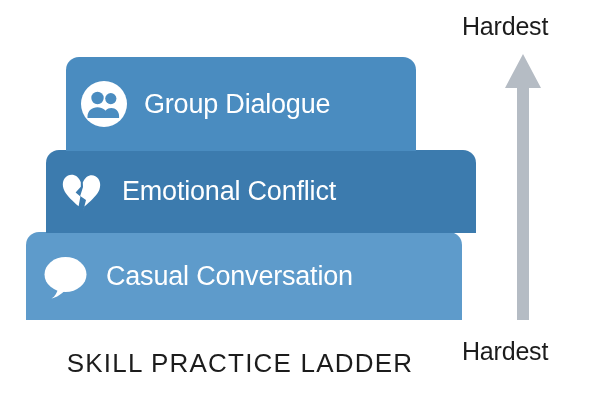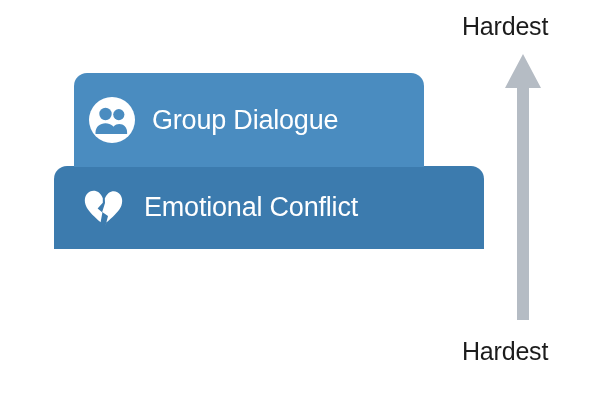--- a/index.html
+++ b/index.html
@@ -15,24 +15,23 @@
     width: 600px;
     height: 403px;
     background: #ffffff;
     overflow: hidden;
   }
 
   
   .ladder {
     position: absolute;
     left: 0;
-    top: 16px;
+    top: 0;
     width: 480px;
     height: 330px;
-    margin-left: 8px;
   }
   .bar {
     position: absolute;
     display: flex;
     align-items: center;
     box-sizing: border-box;
   }
   .bar-1 {
     left: 66px;
     top: 57px;
@@ -44,21 +43,21 @@
     padding-left: 12px;
   }
   .bar-2 {
     left: 46px;
     top: 150px;
     width: 430px;
     height: 83px;
     background: #3C7BAE;
     border-radius: 13px 13px 0 0;
     z-index: 2;
-    padding-left: 22px;
+    padding-left: 8px;
   }
   .bar-3 {
     left: 26px;
     top: 232px;
     width: 436px;
     height: 88px;
     background: #5E9BCB;
     border-radius: 13px 13px 0 0;
     z-index: 1;
     padding-left: 12px;
@@ -150,23 +149,33 @@
     <div class="bar bar-2">
       <span class="bar-icon">
         <svg viewBox="0 0 54 54" width="54" height="54" aria-hidden="true">
           <path d="M26.8 17.2 C24.4 10.6 18.6 8.4 14 10.6 C8.6 13.2 7.4 20.2 10.6 26.2 C13.0 30.8 19.0 36.4 24.6 41.2 L26.4 31.4 L21.6 27.6 L26.8 21.8 Z" fill="#ffffff"></path>
           <path d="M28.8 17.6 C31.2 11.0 37.0 8.8 41.4 11.2 C46.6 14.0 47.6 21.0 44.4 26.8 C42.0 31.2 36.0 36.8 30.4 41.6 L28.6 48.6 L32.0 35.0 L26.2 31.0 L29.0 22.0 Z" fill="#ffffff"></path>
         </svg>
       </span>
       <span class="bar-label">Emotional Conflict</span>
     </div>
 
+    <div class="bar bar-3">
+      <span class="bar-icon">
+        <svg viewBox="0 0 54 54" width="54" height="54" aria-hidden="true">
+          <ellipse cx="27.5" cy="25.5" rx="21" ry="17.5" fill="#ffffff"></ellipse>
+          <path d="M20.5 38 C19.5 43.5 17 47.5 13.5 49.5 C18.5 48.5 24 45 27.5 40.5 Z" fill="#ffffff"></path>
+        </svg>
+      </span>
+      <span class="bar-label">Casual Conversation</span>
+    </div>
 
   </div>
 
+  <div class="caption">SKILL PRACTICE LADDER</div>
 
   <div class="gauge">
     <div class="gauge-label gauge-label-top">Hardest</div>
 
     <span class="gauge-arrow">
       <svg viewBox="0 0 48 270" width="48" height="270" aria-hidden="true" preserveAspectRatio="none">
         <polygon points="24,2 42,36 30,36 30,268 18,268 18,36 6,36" fill="#B5BCC4"></polygon>
       </svg>
     </span>
 

